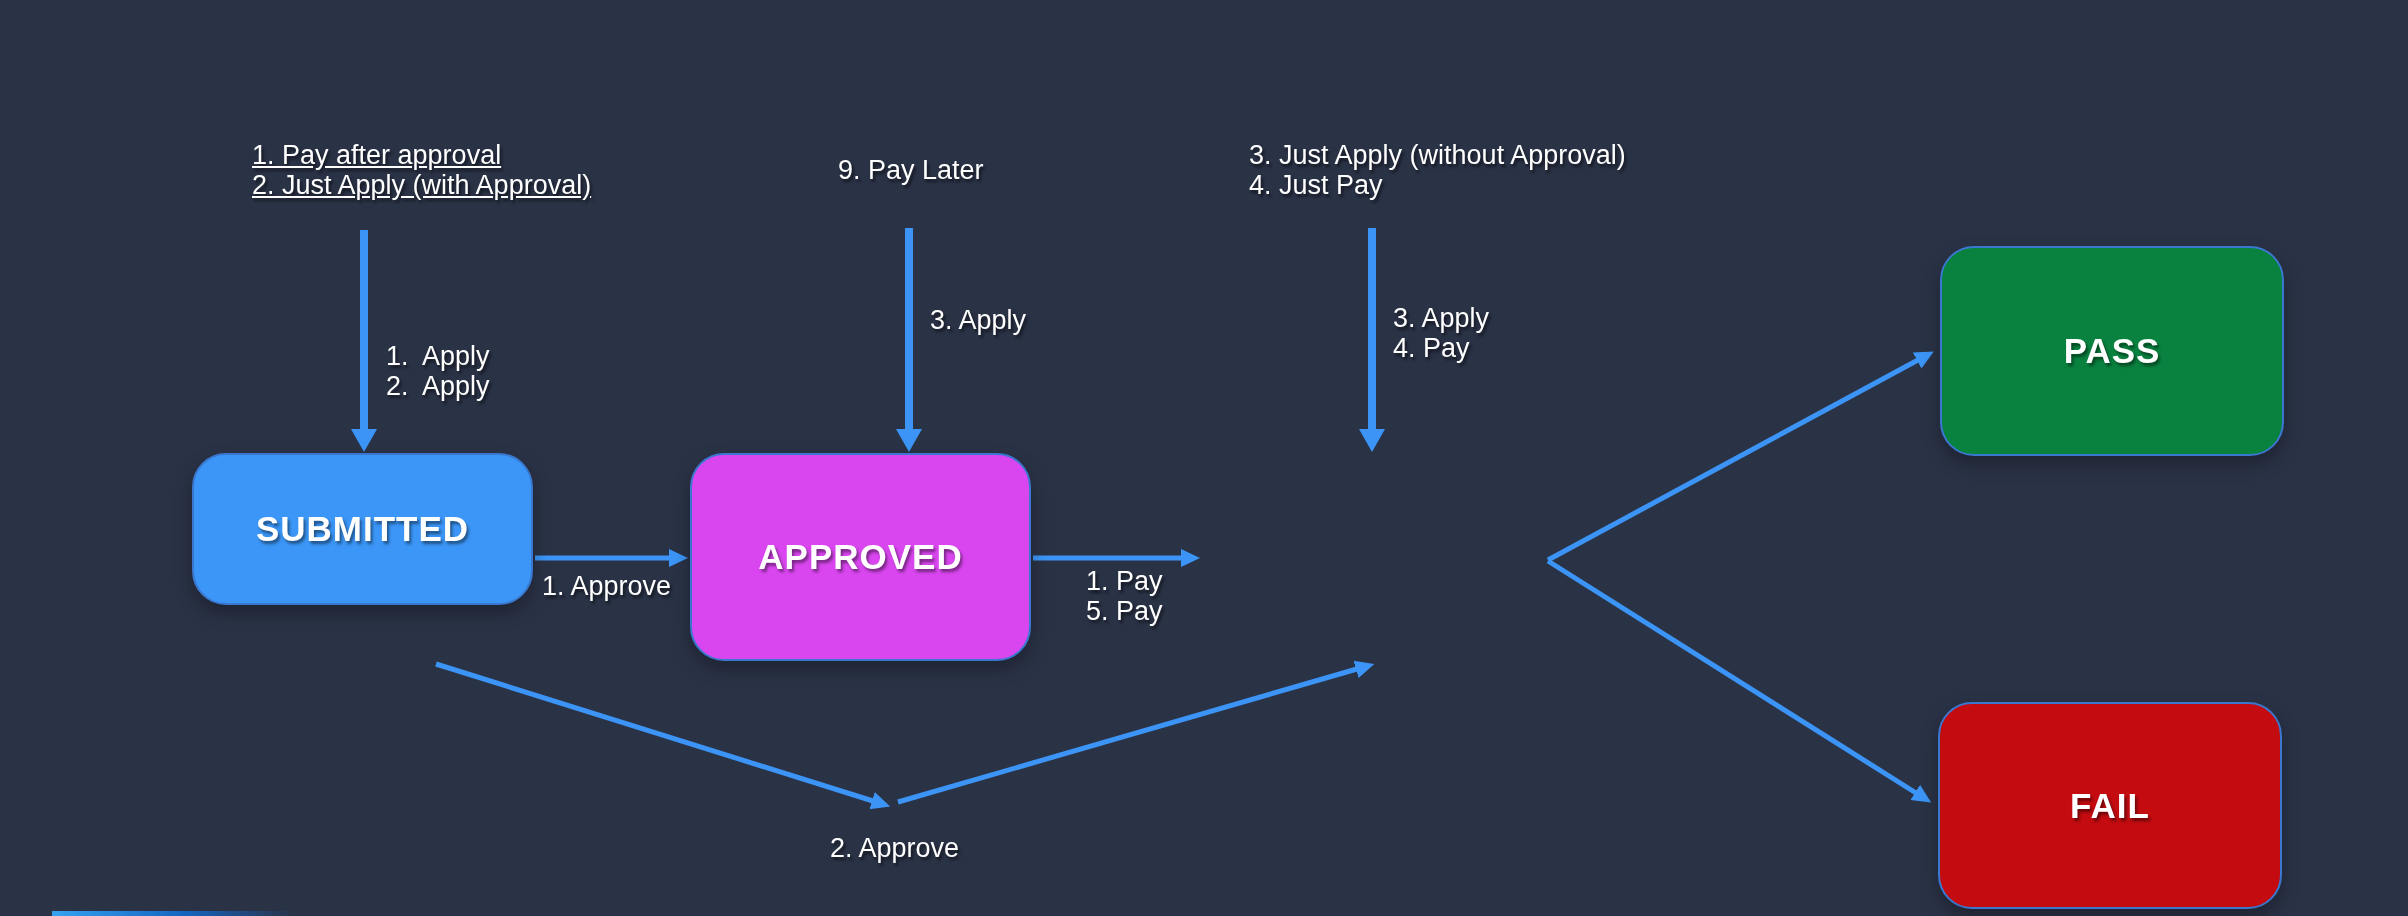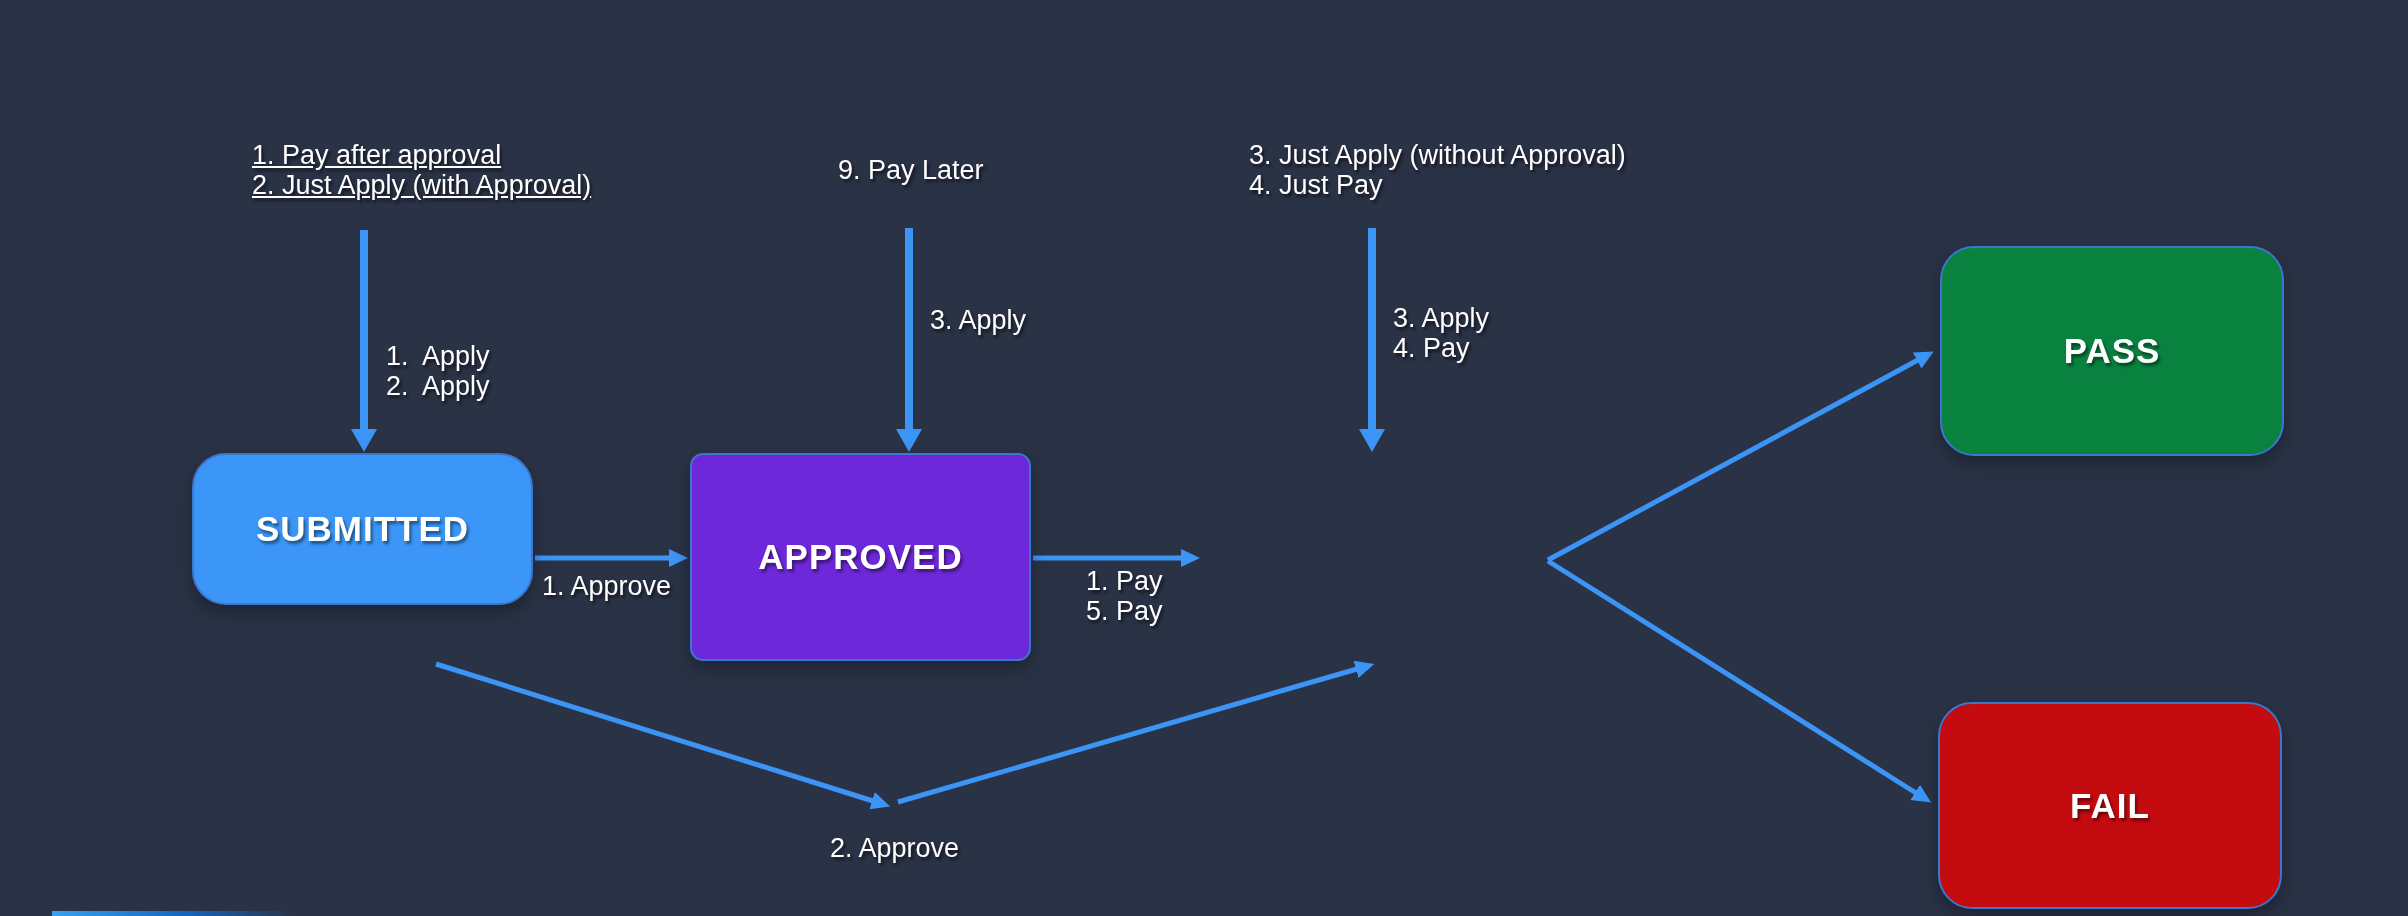--- a/index.html
+++ b/index.html
@@ -116,21 +116,21 @@
     <line class="edge thin" x1="1033" y1="558" x2="1182" y2="558" marker-end="url(#headThin)"></line>
 
     <line class="edge thin" x1="436" y1="664" x2="873" y2="801" marker-end="url(#headThin)"></line>
     <line class="edge thin" x1="898" y1="802" x2="1357" y2="669" marker-end="url(#headThin)"></line>
 
     <line class="edge thin" x1="1548" y1="560" x2="1918" y2="360" marker-end="url(#headThin)"></line>
     <line class="edge thin" x1="1548" y1="561" x2="1916" y2="793" marker-end="url(#headThin)"></line>
   </svg>
 
   <div class="state-box box-submitted" style="background: rgb(59, 150, 247);">SUBMITTED</div>
-  <div class="state-box box-approved" style="background: #6d28d9; border-radius: 13px;">APPROVED</div>
+  <div class="state-box box-approved" style="background: #d946ef;">APPROVED</div>
   <div class="state-box box-pass" style="background: rgb(9, 130, 63);">PASS</div>
   <div class="state-box box-fail" style="background: rgb(195, 11, 16);">FAIL</div>
 
   <div class="flow-label lbl-submitted-methods">1. Pay after approval
 2. Just Apply (with Approval)</div>
   <div class="flow-label lbl-approved-methods">9. Pay Later</div>
   <div class="flow-label lbl-confirmed-methods">3. Just Apply (without Approval)
 4. Just Pay</div>
 
   <div class="flow-label lbl-submitted-actions">1.  Apply

